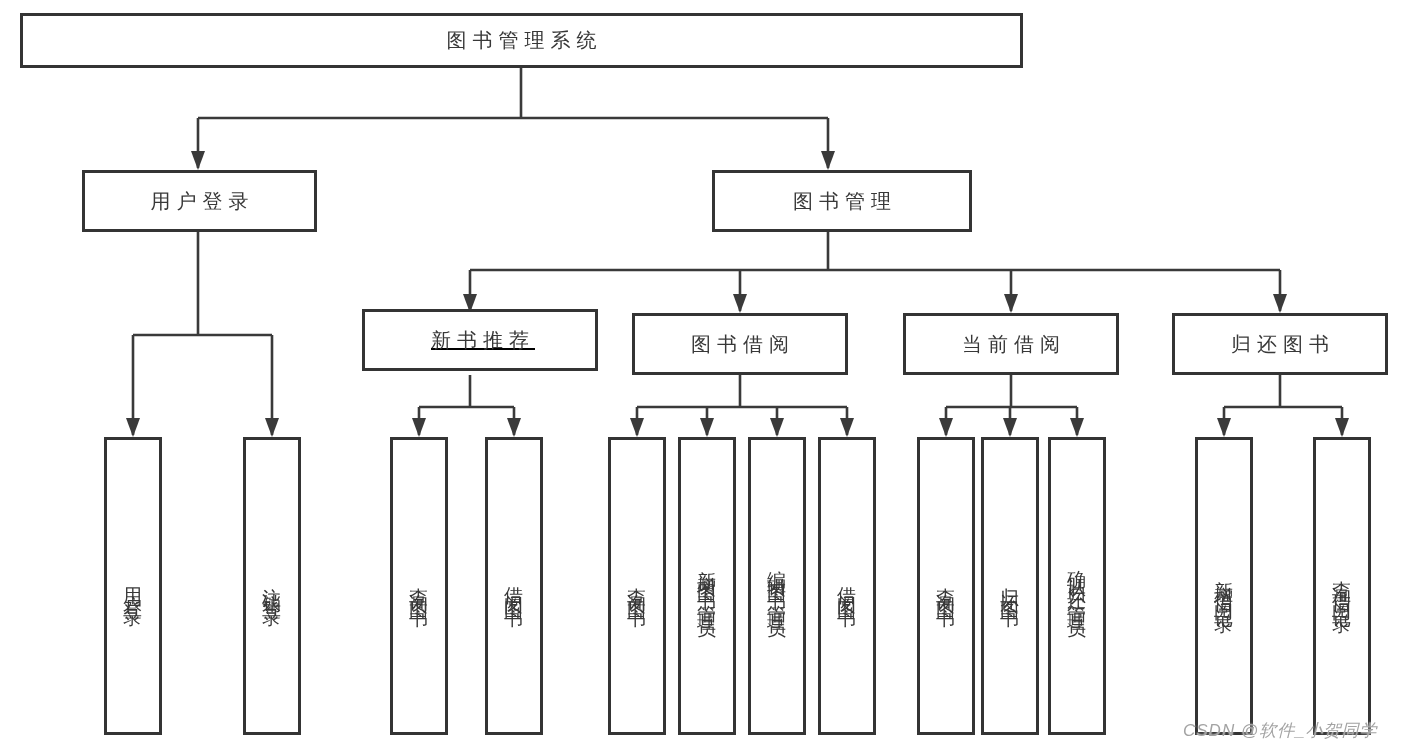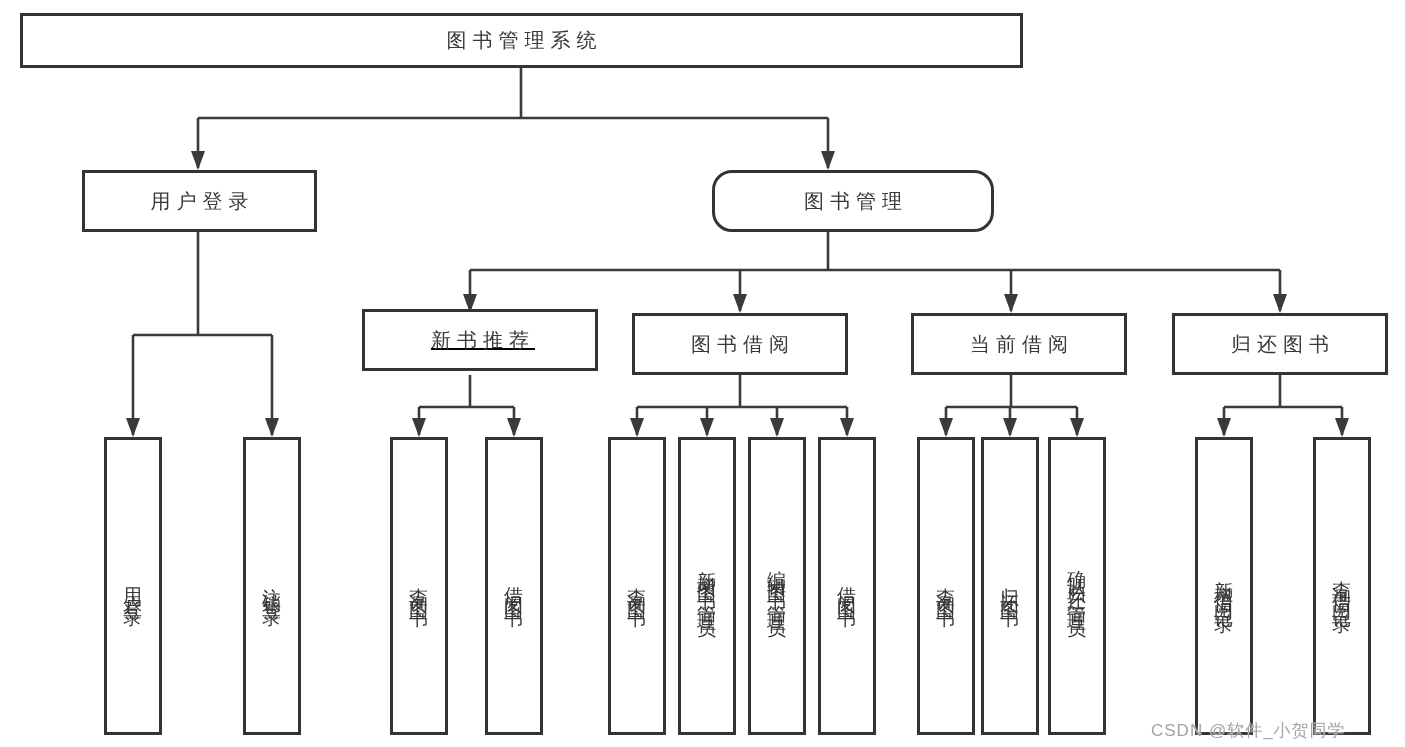--- a/index.html
+++ b/index.html
@@ -57,28 +57,29 @@
   .leaf span {
     writing-mode: vertical-rl;
     text-orientation: mixed;
     font-size: 19px;
     line-height: 1;
     letter-spacing: 7px;
     color: #383838;
   }
   .watermark {
     position: absolute;
-    left: 1151px;
+    left: 1183px;
     top: 719px;
     font-size: 17px;
     letter-spacing: 1px;
     color: #a3a3a3;
     white-space: nowrap;
     z-index: 5;
     text-shadow: 0 0 2px #ffffff;
+    font-style: italic;
   }
 </style>
 </head>
 <body>
 
 <div class="canvas">
 
   <svg class="connectors" viewBox="0 0 1405 747" xmlns="http://www.w3.org/2000/svg">
 
     <path d="M521,68 V118 M198,118 H828 M198,118 V168 M828,118 V168"></path>
@@ -115,31 +116,31 @@
     <polygon points="1335,418 1349,418 1342,437"></polygon>
   </svg>
 
   <div class="box hbox" style="left:20px; top:13px; width:1003px; height:55px;">
     <span>图书管理系统</span>
   </div>
 
   <div class="box hbox" style="left:82px; top:170px; width:235px; height:62px;">
     <span>用户登录</span>
   </div>
-  <div class="box hbox" style="left:712px; top:170px; width:282px; height:62px;border-radius:20px;">
+  <div class="box hbox" style="left:712px; top:170px; width:260px; height:62px;">
     <span>图书管理</span>
   </div>
 
   <div class="box hbox" style="left:362px; top:309px; width:236px; height:62px;text-decoration:underline;">
     <span>新书推荐</span>
   </div>
   <div class="box hbox" style="left:632px; top:313px; width:216px; height:62px;text-align:center;">
     <span>图书借阅</span>
   </div>
-  <div class="box hbox" style="left:903px; top:313px; width:216px; height:62px;margin-left:8px;">
+  <div class="box hbox" style="left:903px; top:313px; width:216px; height:62px;">
     <span>当前借阅</span>
   </div>
   <div class="box hbox" style="left:1172px; top:313px; width:216px; height:62px;">
     <span>归还图书</span>
   </div>
 
   <div class="box leaf" style="left:104px;">
     <span>用户登录</span>
   </div>
   <div class="box leaf" style="left:243px;">

